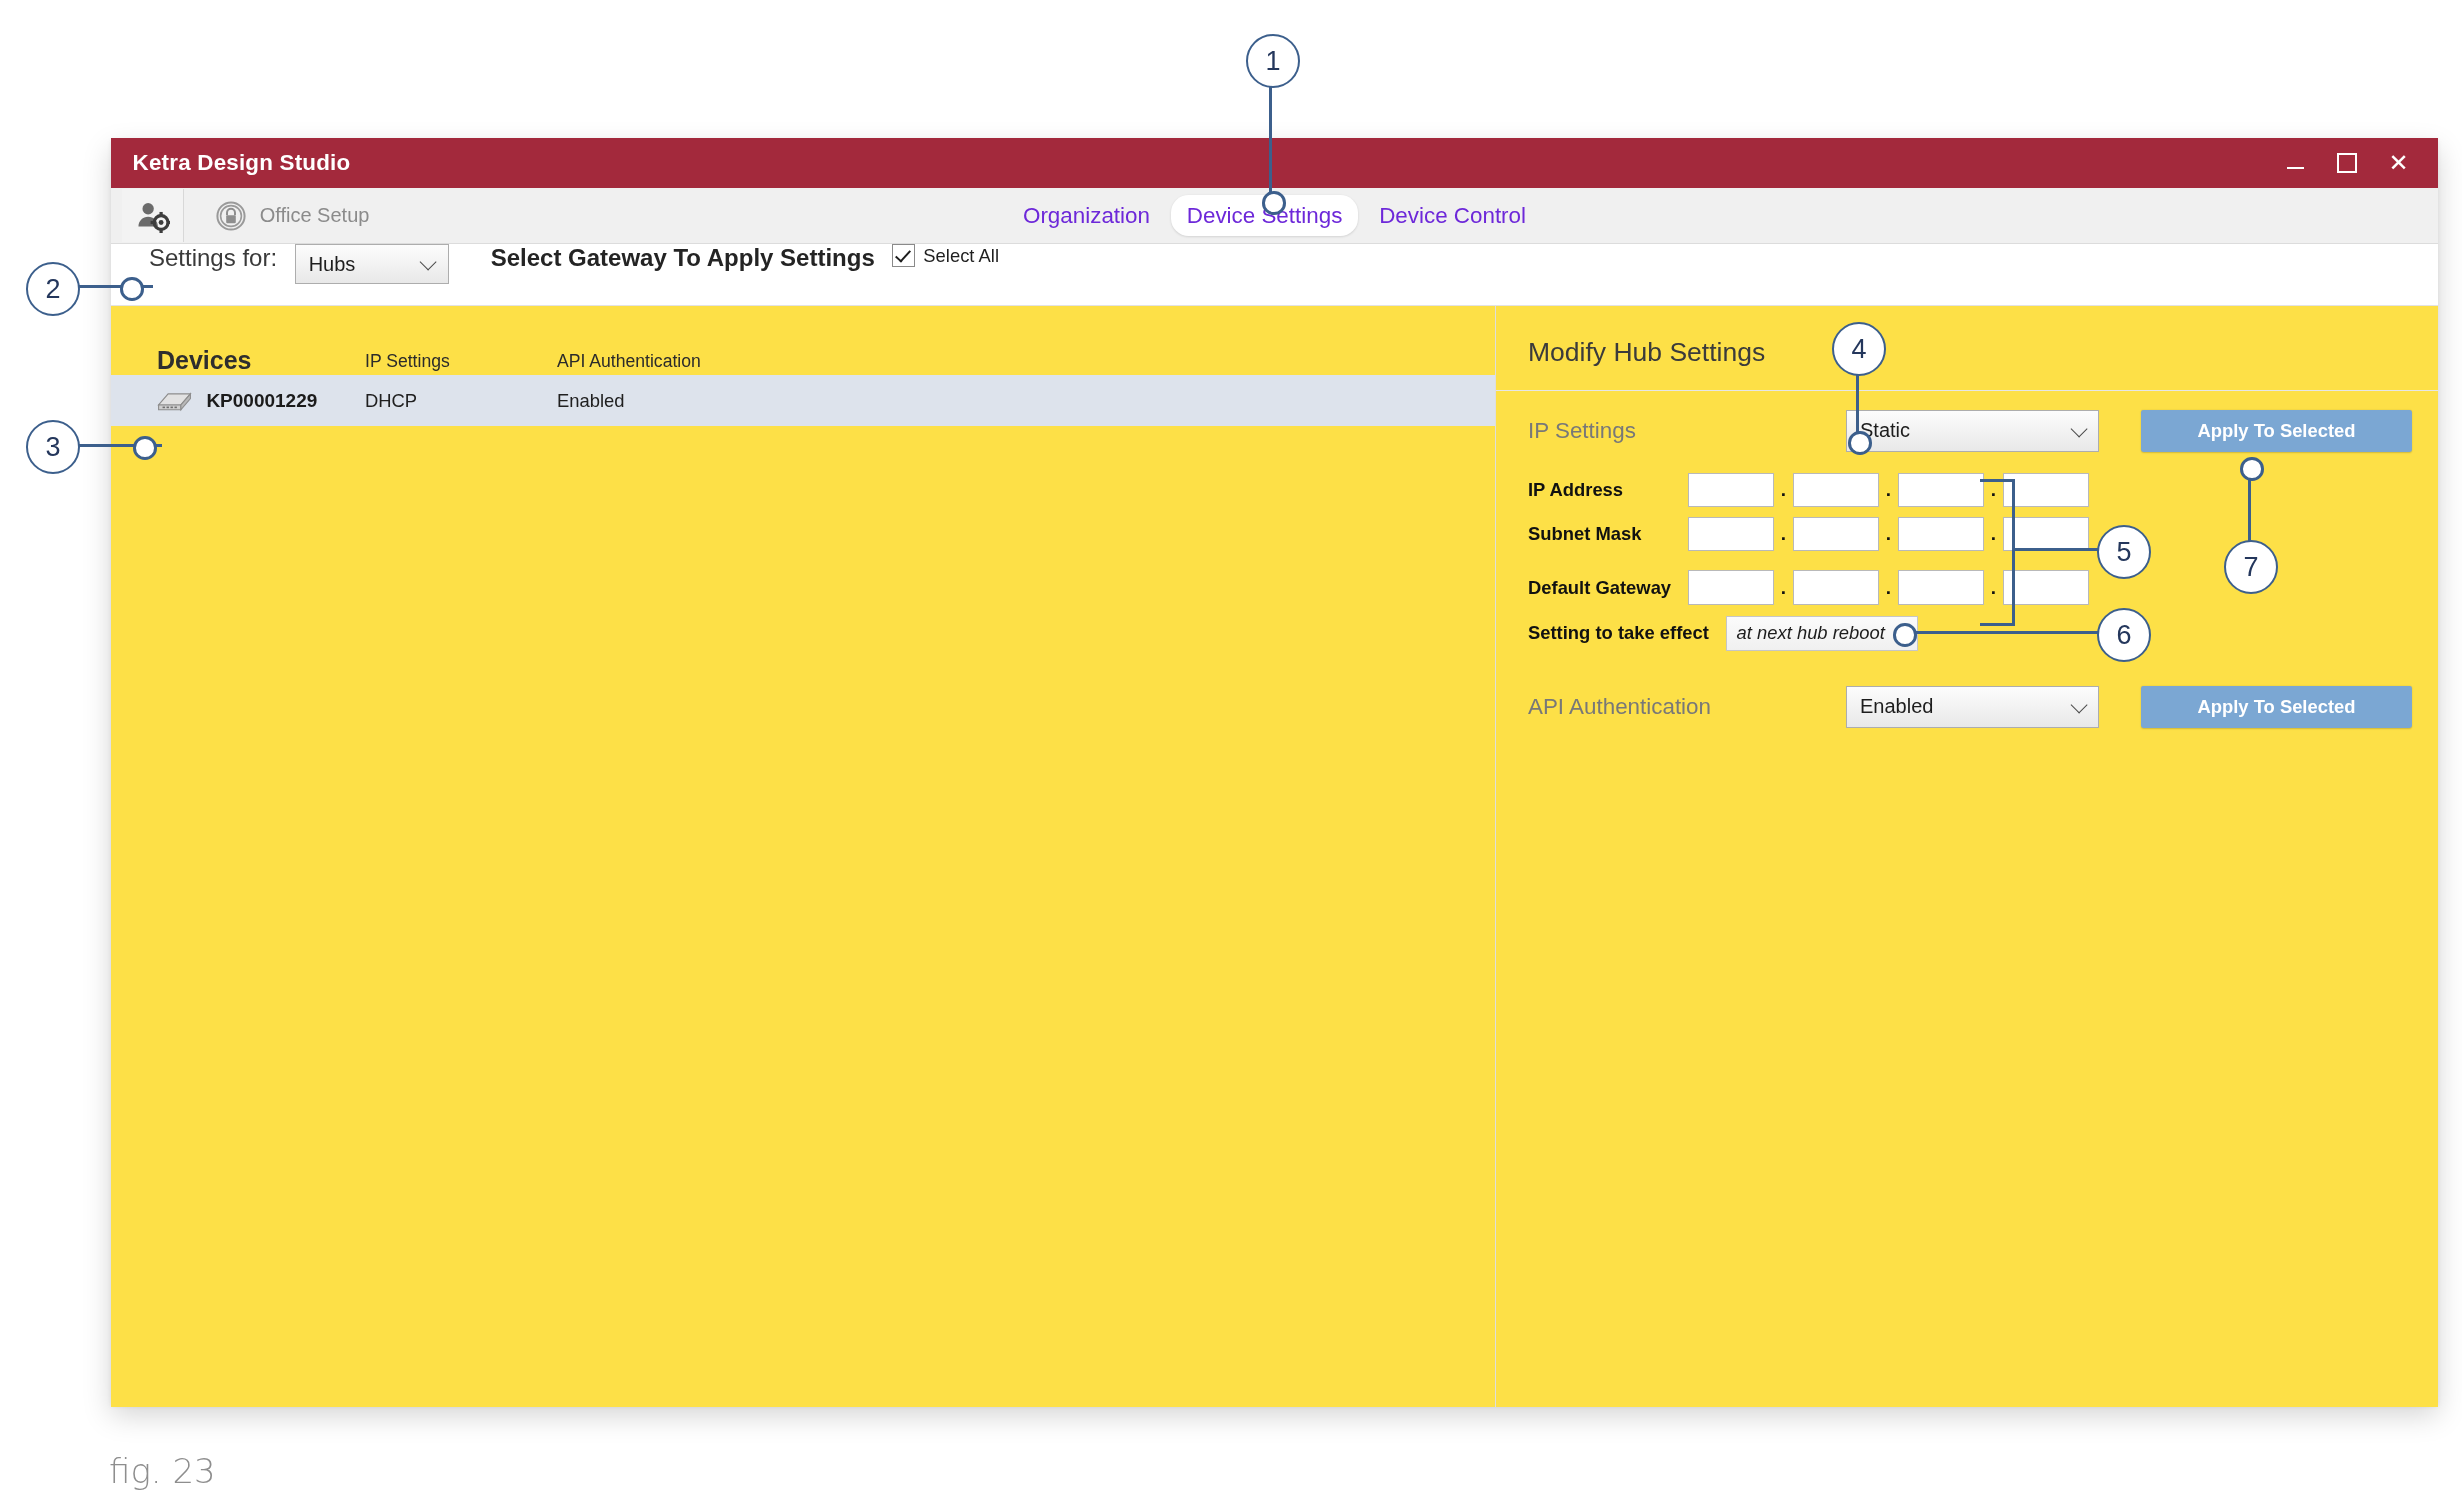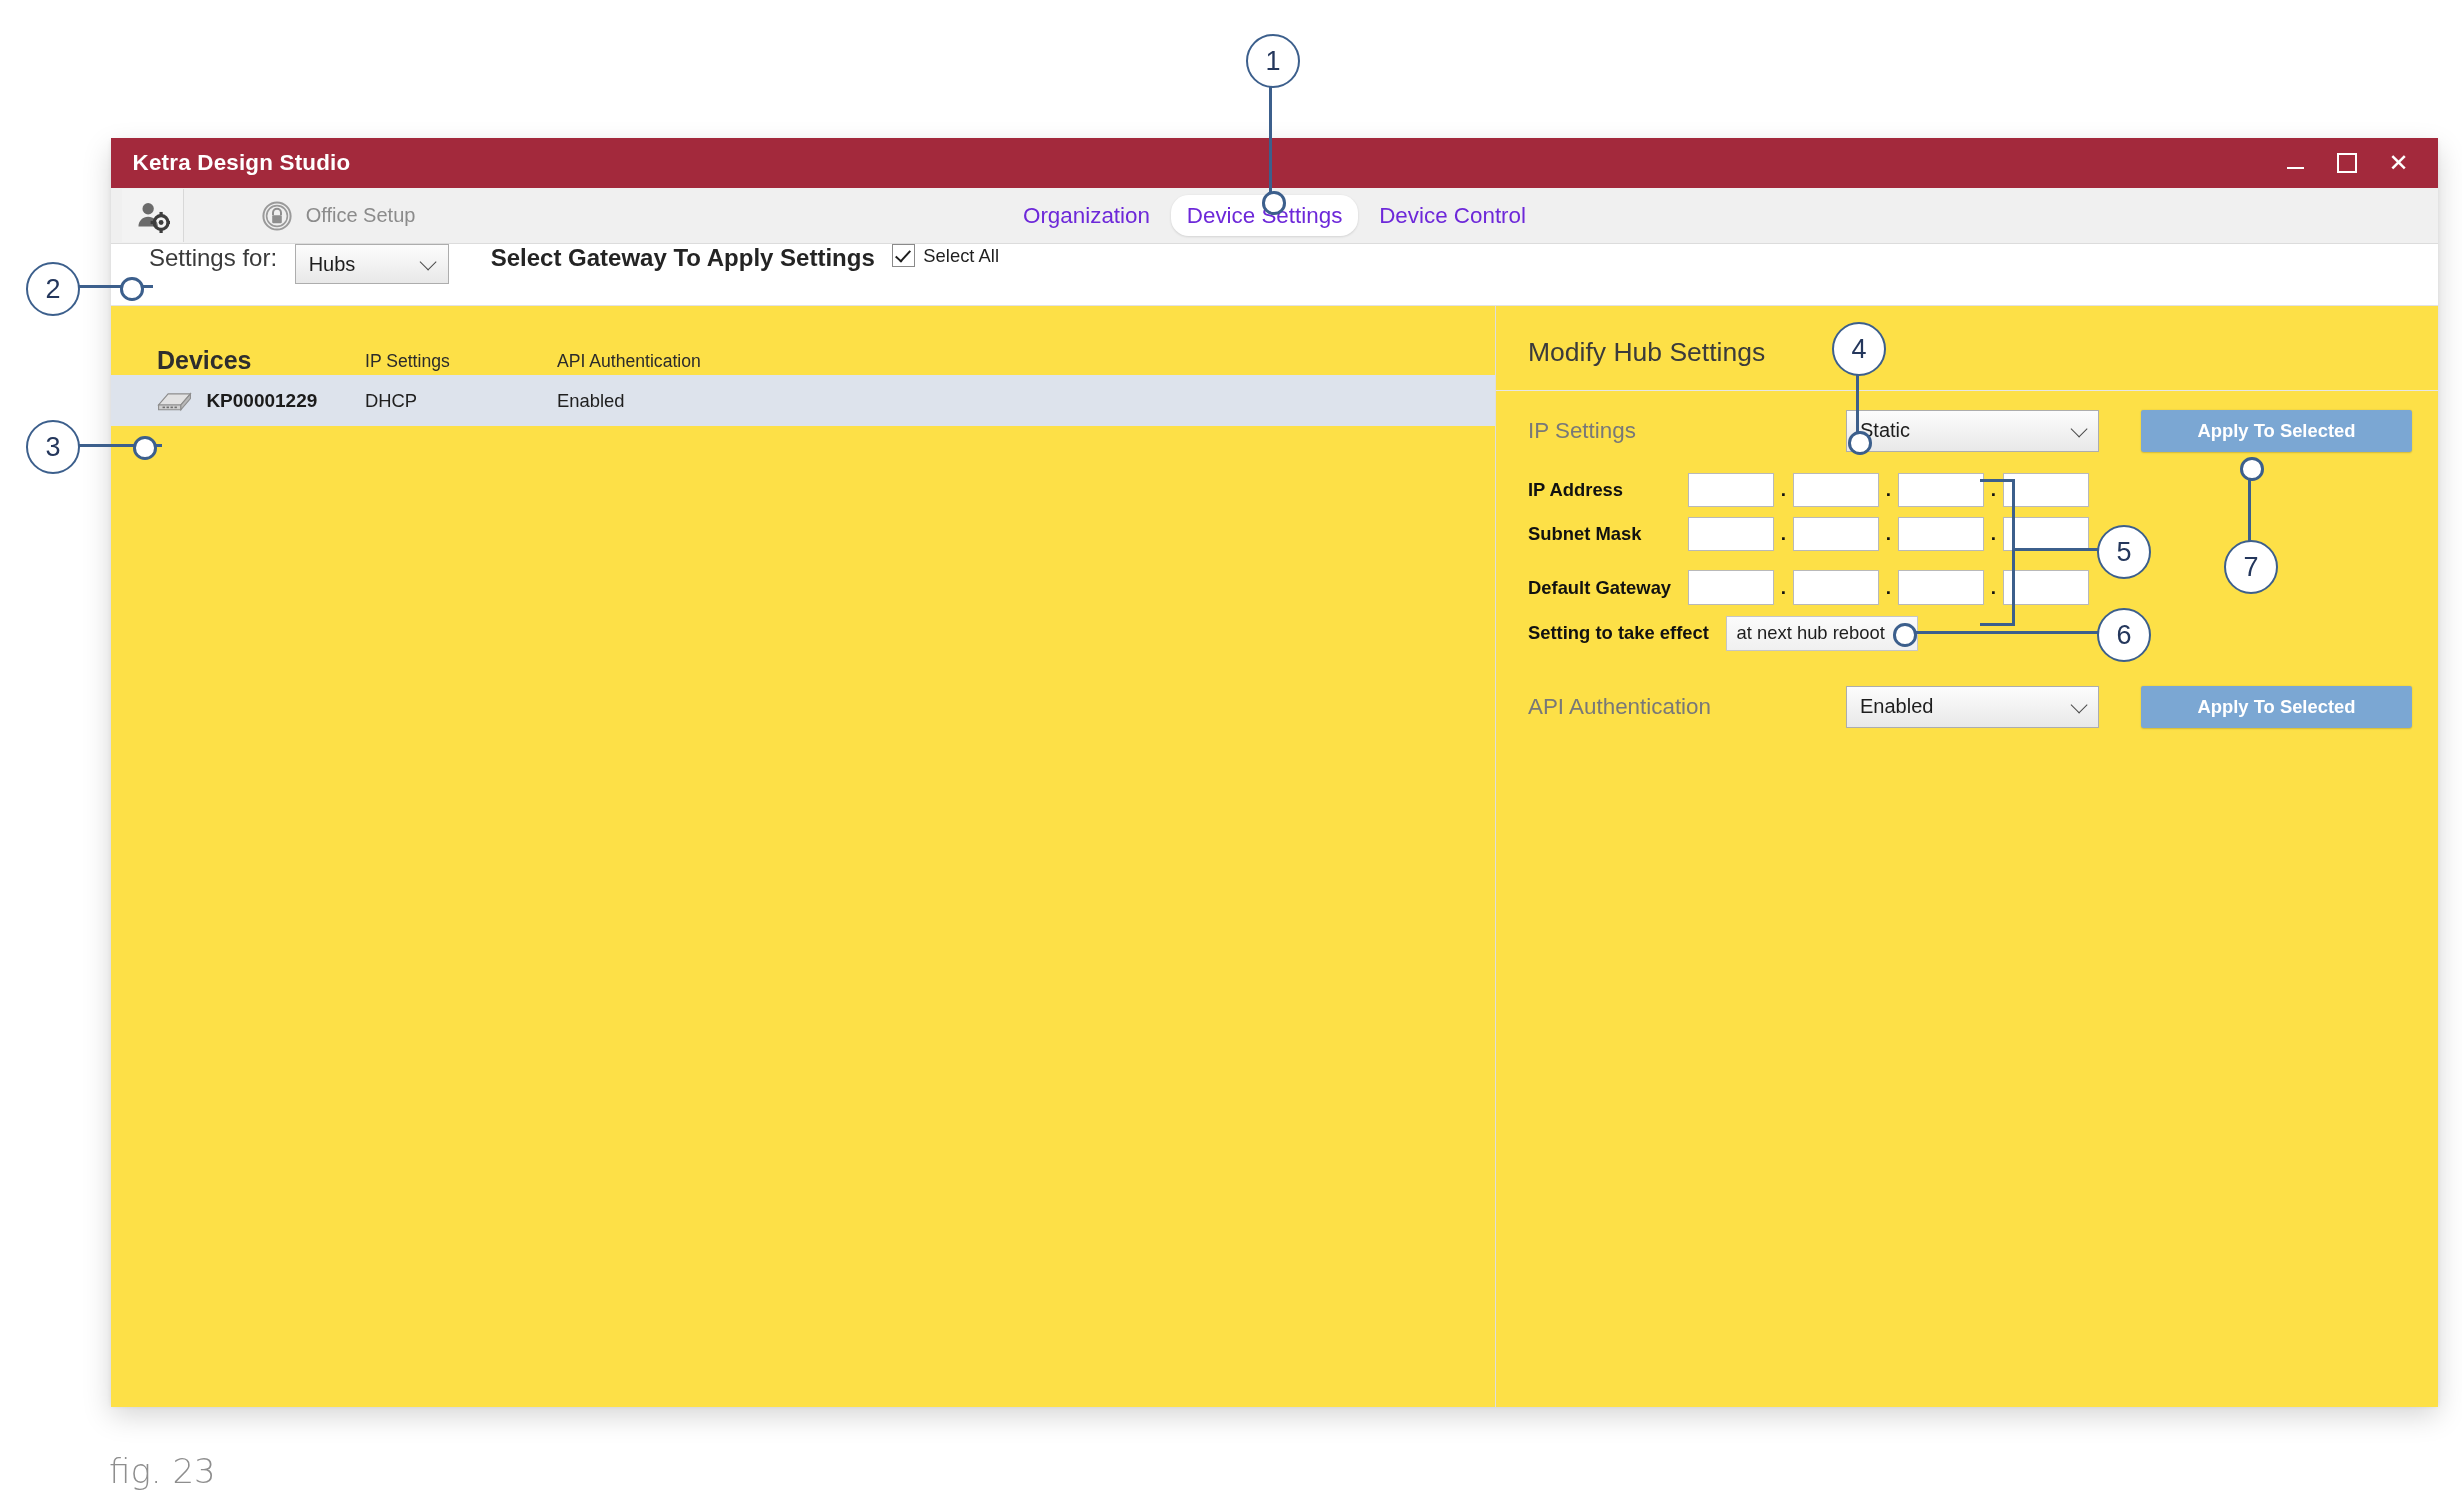--- a/index.html
+++ b/index.html
@@ -77,21 +77,20 @@
   }
 
   
   #toolbar {
     position: relative;
     height: 55px;
     background: #f0f0f0;
     border-bottom: 0.8px solid #dcdcdc;
     display: flex;
     align-items: center;
-    gap: 46px;
   }
   #toolbar-user-button {
     width: 61px;
     height: 53px;
     display: flex;
     align-items: center;
     justify-content: center;
     background: #f3f3f3;
     border-right: 0.8px solid #d8d8d8;
     margin-left: 11.2px;
@@ -319,21 +318,21 @@
   }
   #settings-for-select.dropdown { width: 154px; height: 40px; }
   #ip-settings-select.dropdown { width: 253px; }
   #api-auth-select.dropdown { width: 253px; }
   #take-effect-select.dropdown {
     height: 35px;
     width: 192px;
     border: 1.2px solid #c6c6c6;
     background: linear-gradient(to bottom, #fbfbfb 0%, #f0f0f0 100%);
   }
-  #take-effect-select .dd-value { font-size: 18.4px; padding-left: 9.6px; }
+  #take-effect-select .dd-value { font-size: 18.4px; padding-left: 9.6px; font-style: italic; }
   #take-effect-select .dd-chevron {
     right: 9.6px;
     width: 8.8px;
     height: 8.8px;
     margin-top: -6.4px;
     border-right-width: 1.6px;
     border-bottom-width: 1.6px;
   }
   #take-effect-label {
     font-size: 18.4px;

